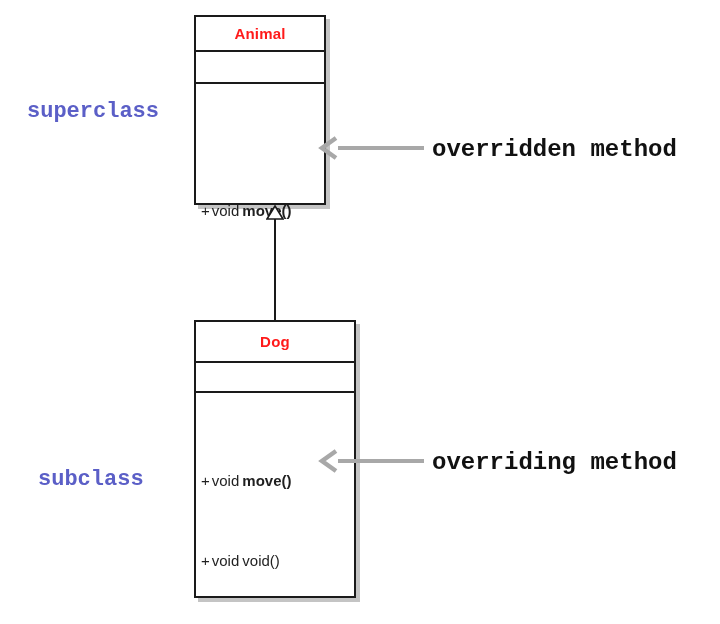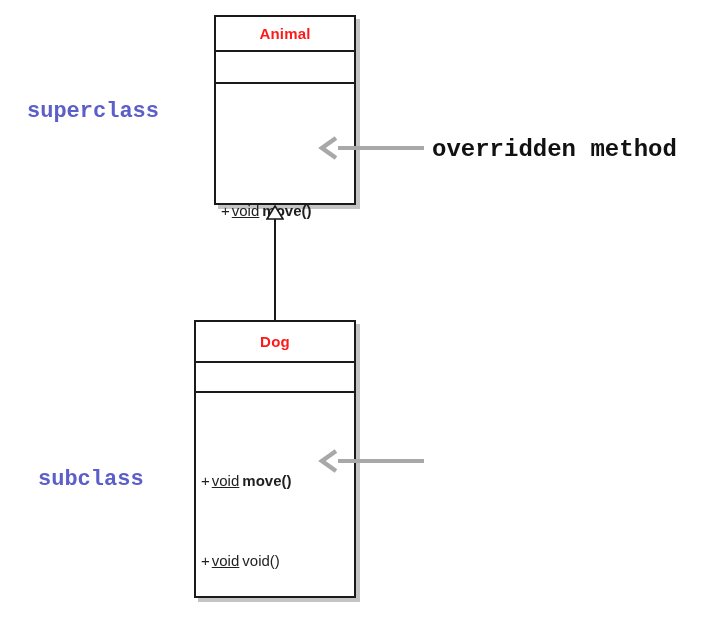--- a/index.html
+++ b/index.html
@@ -71,31 +71,30 @@
     color: #1f1f1f;
     line-height: 1;
   }
   .uml-method .vis {
     font-weight: normal;
     margin-right: 2px;
   }
   .uml-method .ret {
     font-weight: normal;
     margin-right: 3px;
-    text-decoration: underline;
   }
   .uml-method .sig {
     font-weight: normal;
   }
   .uml-method .sig.bold {
     font-weight: bold;
   }
 
   
-  #animal-class { left: 194px; top: 15px; width: 142px; height: 190px; margin-left: 20px; }
+  #animal-class { left: 194px; top: 15px; width: 132px; height: 190px; }
   #animal-class .uml-name-row   { height: 35px; }
   #animal-class .uml-attr-row   { height: 32px; }
   #animal-class .uml-method-row { height: 119px; }
   #animal-move { top: 119px; }
 
   
   #dog-class { left: 194px; top: 320px; width: 162px; height: 278px; }
   #dog-class .uml-name-row   { height: 41px; text-align: center; }
   #dog-class .uml-attr-row   { height: 30px; }
   #dog-class .uml-method-row { height: 209px; }
@@ -183,20 +182,21 @@
     <polyline points="20,4 6,14 20,24" fill="none" stroke="#a8a8a8" stroke-width="4.5" stroke-linecap="butt" stroke-linejoin="miter"></polyline>
   </svg>
 
   <svg class="anno-arrow" style="left:316px; top:447px; width:112px; height:28px;" viewBox="0 0 112 28">
     <line x1="108" y1="14" x2="22" y2="14" stroke="#a8a8a8" stroke-width="4"></line>
     <polyline points="20,4 6,14 20,24" fill="none" stroke="#a8a8a8" stroke-width="4.5" stroke-linecap="butt" stroke-linejoin="miter"></polyline>
   </svg>
 
   <div id="label-overridden" class="anno-label">overridden method</div>
 
+  <div id="label-overriding" class="anno-label">overriding method</div>
 
   <div id="label-subclass" class="role-label">subclass</div>
 
   <div id="label-superclass" class="role-label">superclass</div>
 
   <div id="dog-class" class="uml-class">
     <div class="uml-name-row">
       <span class="uml-class-name">Dog</span>
     </div>
     <div class="uml-attr-row"></div>

